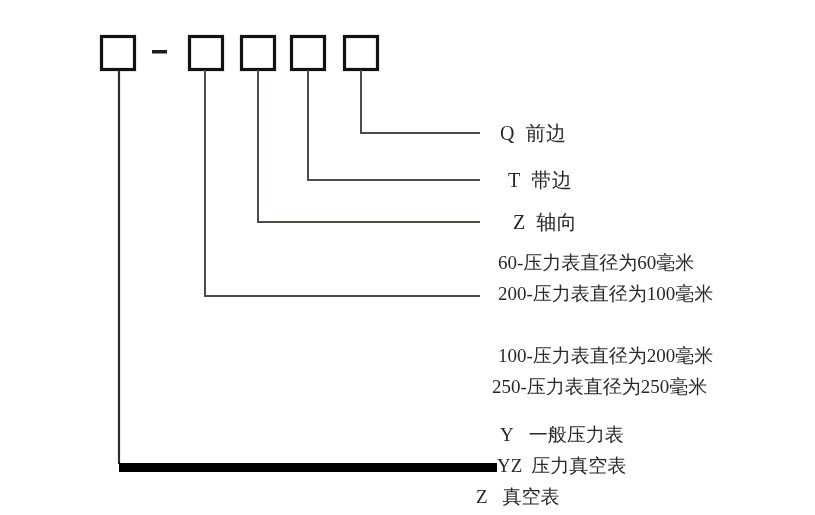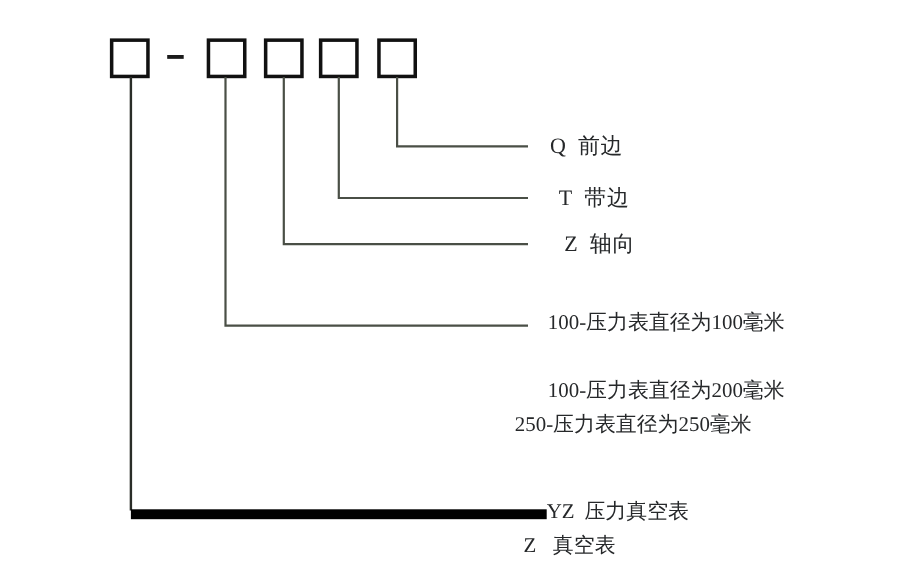--- a/index.html
+++ b/index.html
@@ -139,24 +139,28 @@
   </div>
 
   <div class="label label-lead" style="left:508px; top:170px;">
     <span class="code-letter">T</span><span class="gap"></span><span>带边</span>
   </div>
 
   <div class="label label-lead" style="left:500px; top:212px;margin-left:13px;">
     <span class="code-letter">Z</span><span class="gap"></span><span>轴向</span>
   </div>
 
-  <div class="label label-size" style="left:498px; top:284px;">100-压力表直径为100毫米</div>
+  <div class="label label-size" style="left:498px; top:253px;">60-压力表直径为60毫米</div>
+  <div class="label label-size" style="left:498px; top:284px;">200-压力表直径为100毫米</div>
   <div class="label label-size" style="left:498px; top:346px;">100-压力表直径为200毫米</div>
-  <div class="label label-size" style="left:468px; top:377px;">250-压力表直径为250毫米</div>
+  <div class="label label-size" style="left:492px; top:377px;">250-压力表直径为250毫米</div>
 
+  <div class="label label-type" style="left:500px; top:425px;">
+    <span>Y</span><span class="gap2"></span><span>一般压力表</span>
+  </div>
 
   <div class="label label-type" style="left:497px; top:456px;text-align:center;">
     <span>YZ</span><span class="gap1"></span><span>压力真空表</span>
   </div>
 
   <div class="label label-type" style="left:476px; top:487px;">
     <span>Z</span><span class="gap2"></span><span>真空表</span>
   </div>
 
 </div>

